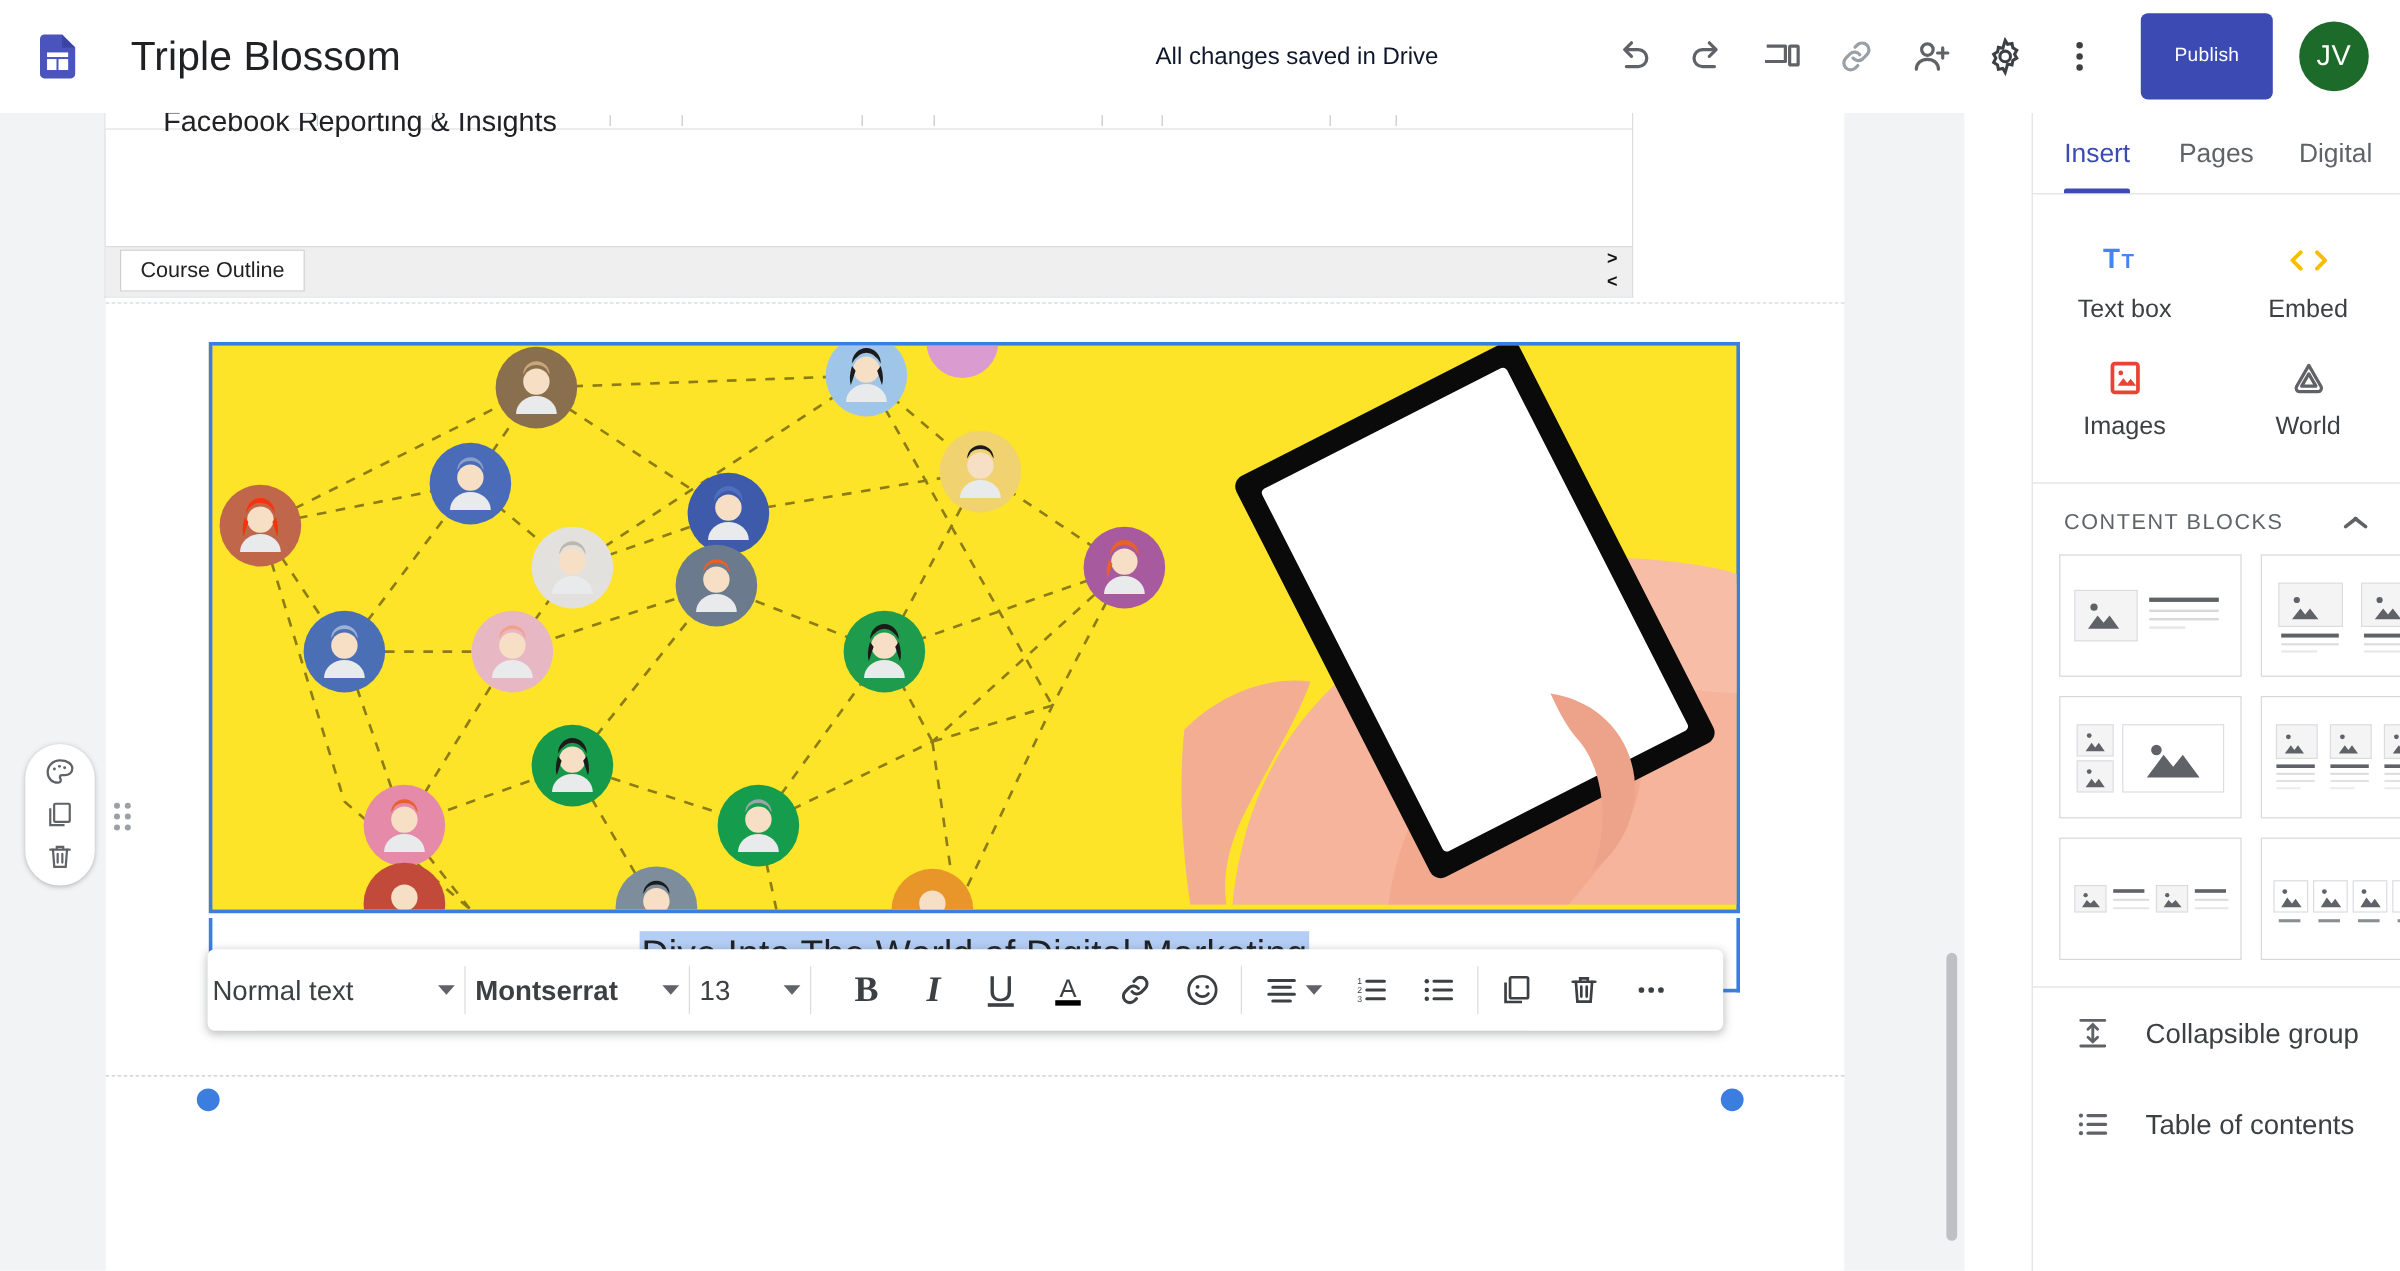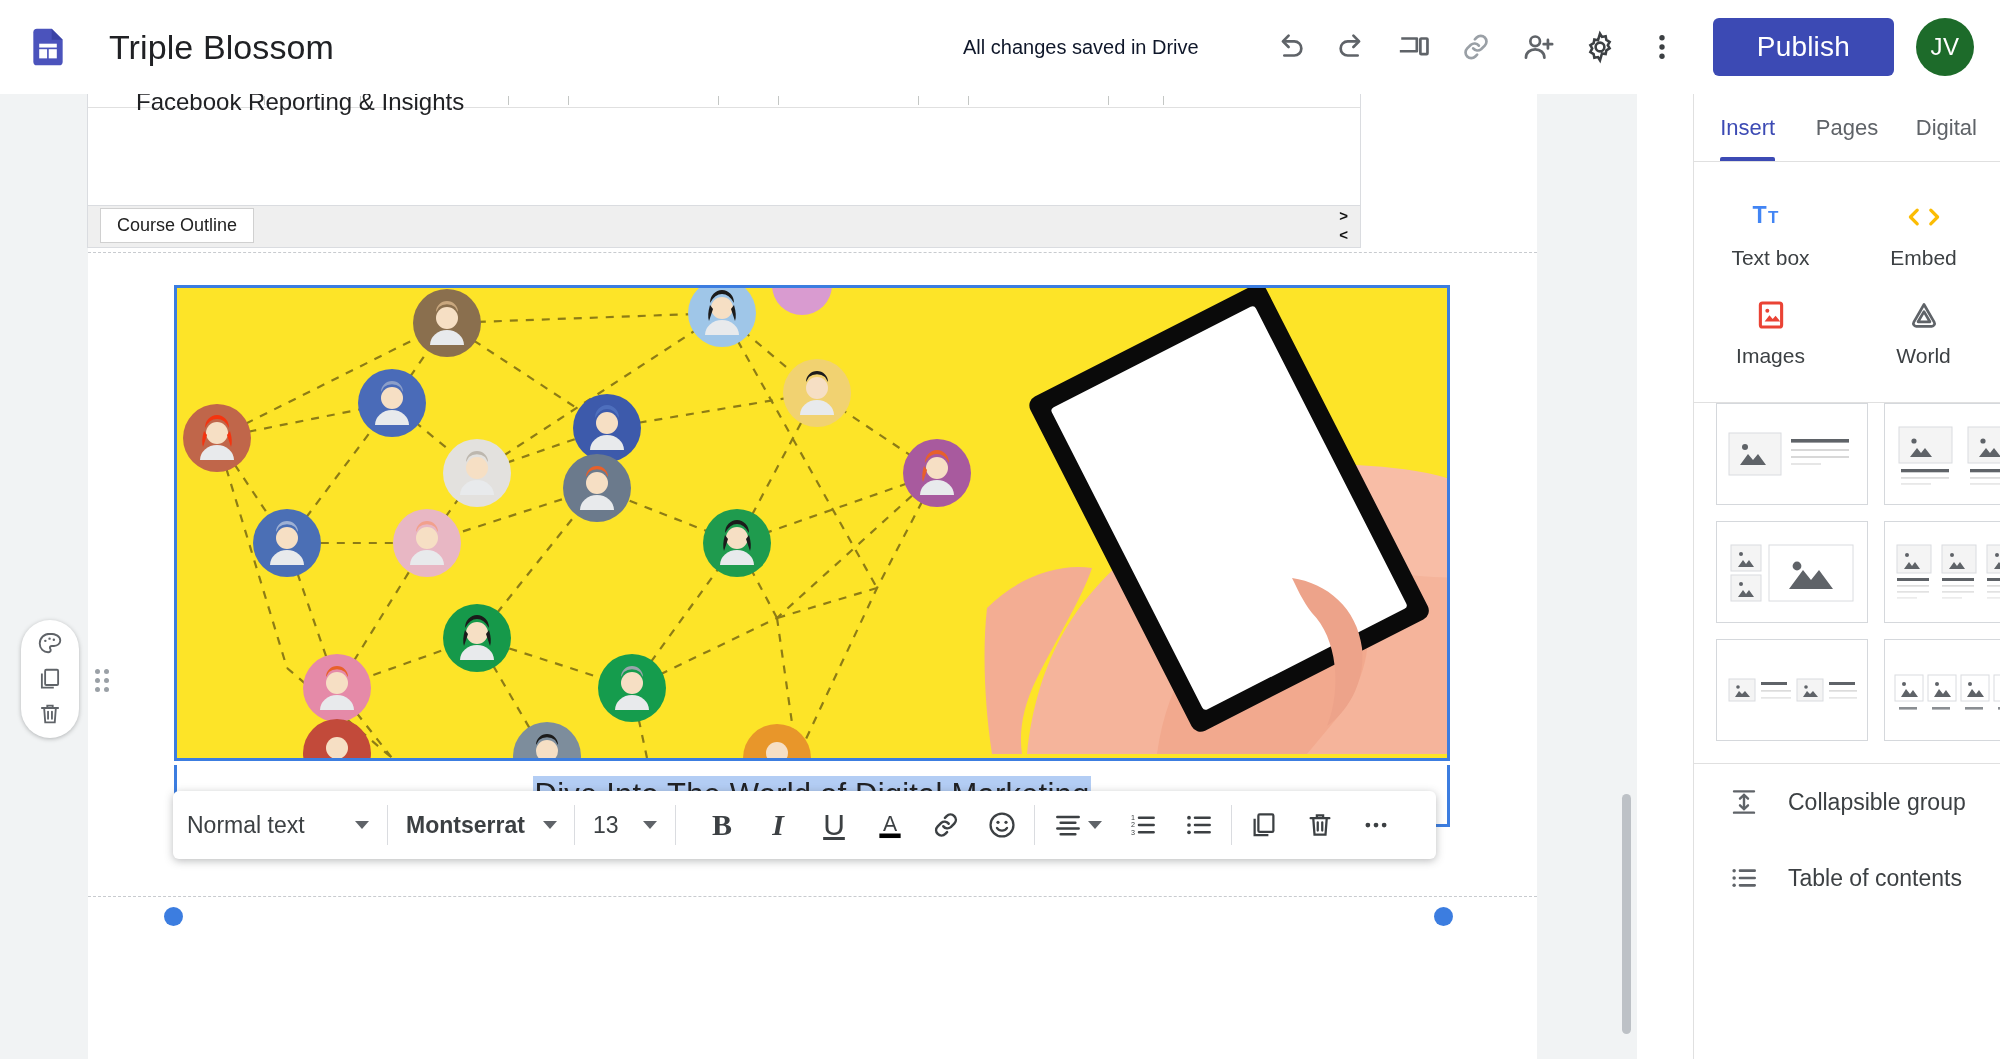--- a/index.html
+++ b/index.html
@@ -36,23 +36,23 @@
     display: flex; align-items: center; gap: 0px;
   }
   .icon-btn {
     width: 62px; height: 62px;
     display: flex; align-items: center; justify-content: center;
     border-radius: 50%; cursor: pointer; background: transparent;
     border: none;
   }
   .publish-btn {
     background: #3c4ab4; color: #fff;
-    font-size: 28px; font-family: "Liberation Sans", sans-serif;
+    font-size: 16px; font-family: "Liberation Sans", sans-serif;
     border: none; border-radius: 6px;
-    padding: 0 44px; height: 58px; margin-left: 20px; margin-right: 22px;
+    padding: 0 28px; height: 72px; margin-left: 20px; margin-right: 22px;
     cursor: pointer; letter-spacing: .2px;
   }
   .avatar {
     width: 58px; height: 58px; border-radius: 50%;
     background: #1d6b2a; color: #fff;
     display: flex; align-items: center; justify-content: center;
     font-size: 24px; letter-spacing: .5px; cursor: pointer;
   }
 
   
@@ -166,21 +166,21 @@
     position: absolute; top: 697px; left: 173px;
     width: 1263px; height: 68px;
     background: #ffffff;
     border-radius: 6px;
     box-shadow: 0 2px 8px rgba(60,64,67,.35);
     display: flex; align-items: center;
     z-index: 40;
   }
   .tb-select {
     display: flex; align-items: center; height: 100%;
-    padding: 0 14px; cursor: pointer; gap: 18px;
+    padding: 0 4px; cursor: pointer; gap: 18px;
   }
   .tb-select .lbl { font-size: 23px; color: #3c4043; white-space: nowrap; }
   .tb-select .lbl.bold { font-weight: 700; }
   .caret {
     width: 0; height: 0;
     border-left: 7px solid transparent; border-right: 7px solid transparent;
     border-top: 8px solid #5f6368;
   }
   .tb-sep { width: 1px; height: 40px; background: #dadce0; margin: 0 4px; }
   .tb-btn {
@@ -715,20 +715,24 @@
     </div>
     <div class="sb-insert-item">
       <svg width="38" height="34" viewBox="0 0 24 24" fill="none" stroke="#5f6368" stroke-width="1.9" stroke-linejoin="round">
         <path d="M12 4.6l7.2 12.4a2 2 0 0 1-1.7 3H6.5a2 2 0 0 1-1.7-3z"></path>
         <path d="M12 9.6l4.2 7.2H7.8z"></path>
       </svg>
       <span class="label">World</span>
     </div>
   </div>
 
+  <div class="sb-section-head">
+    <span class="title">CONTENT BLOCKS</span>
+    <span class="chevron-up"></span>
+  </div>
 
   <div class="blocks-grid">
     <div class="block-thumb">
       <svg width="150" height="74" viewBox="0 0 150 74">
         <rect x="12" y="16" width="52" height="42" fill="#f4f4f4" stroke="#dadce0"></rect>
         <path d="M23 48l8-11 5 6 5-6 8 11z" fill="#5f6368"></path>
           <circle cx="28" cy="30" r="3" fill="#5f6368"></circle>
         <rect x="74" y="22" width="58" height="3.6" fill="#5f6368"></rect>
         <rect x="74" y="32" width="58" height="2" fill="#d8d8d8"></rect>
         <rect x="74" y="39" width="58" height="2" fill="#d8d8d8"></rect>

